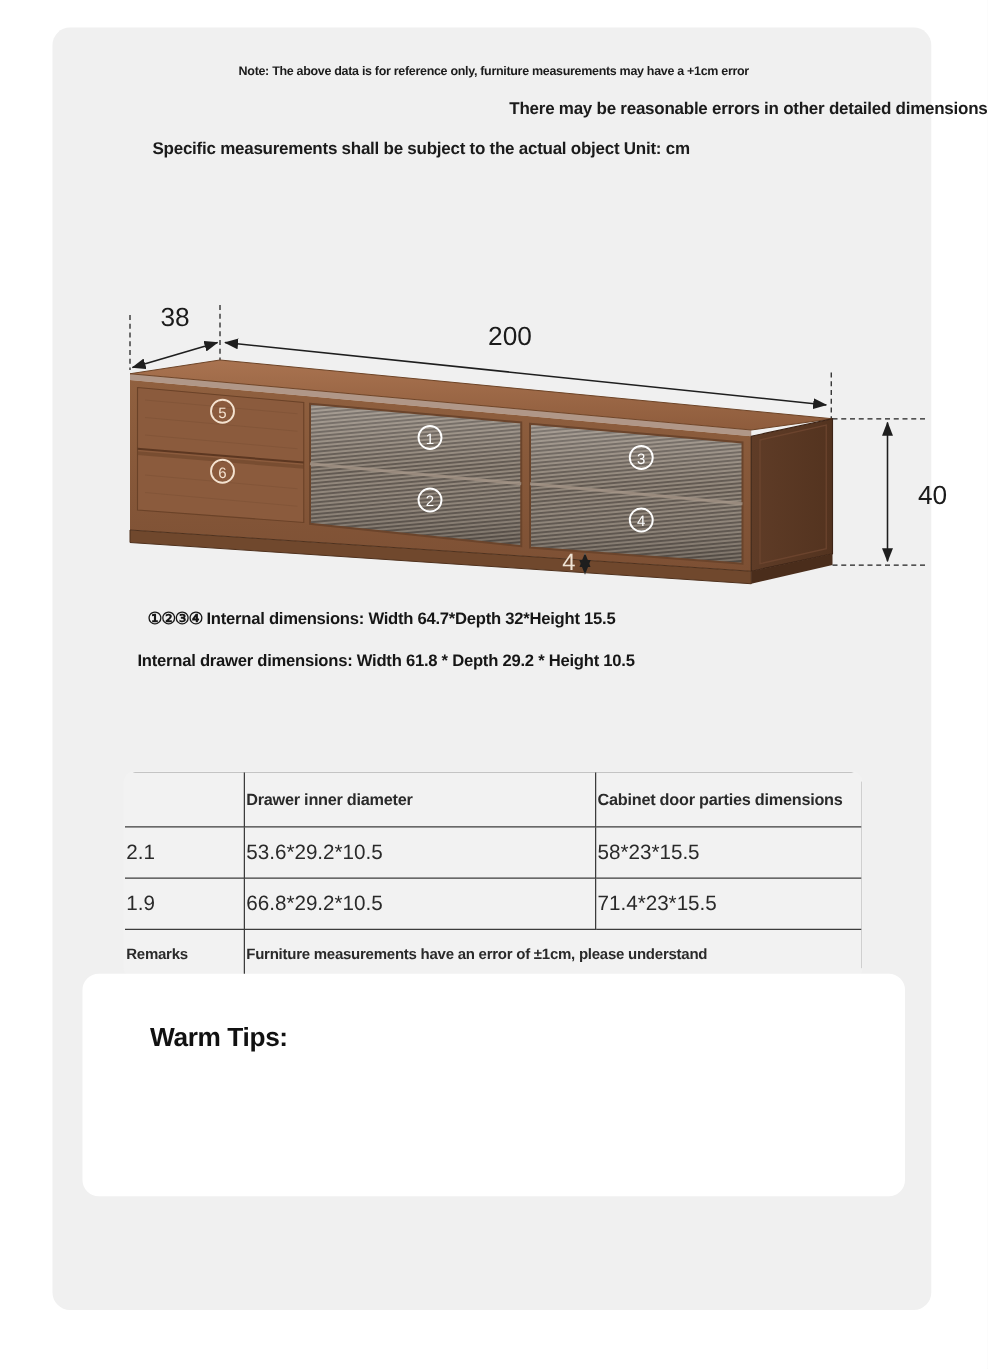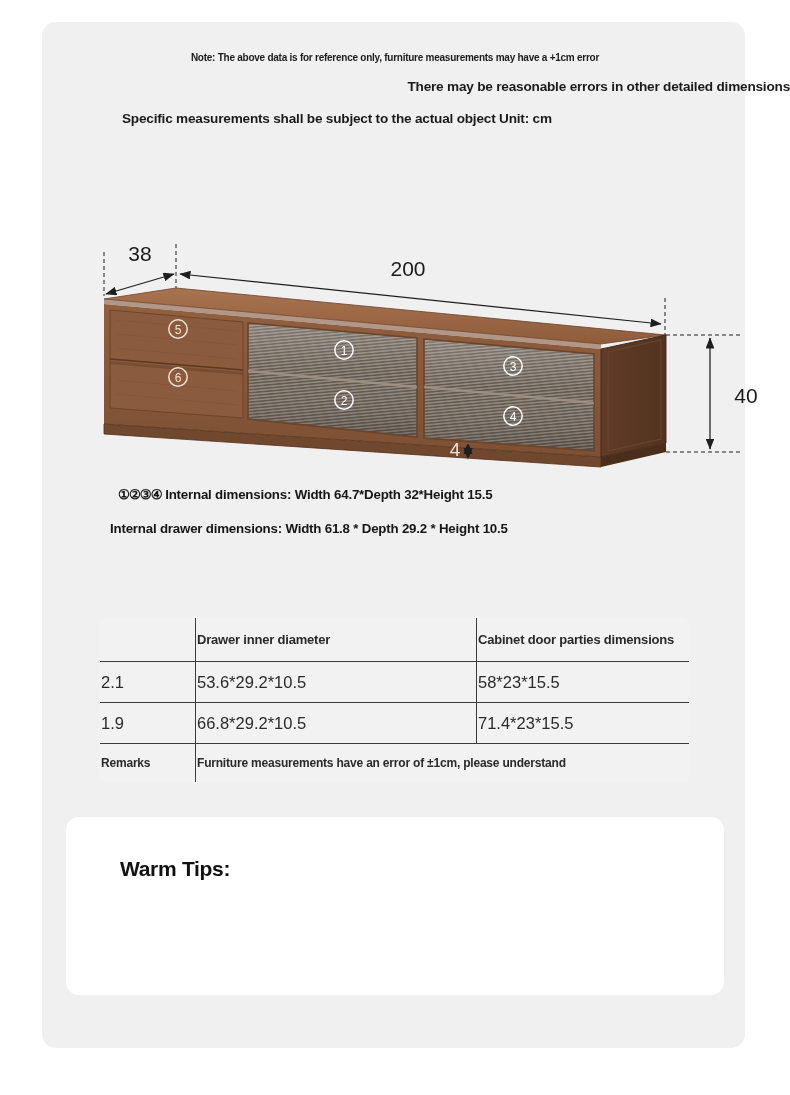--- a/index.html
+++ b/index.html
@@ -128,21 +128,21 @@
     height: 36px;
     color: #222;
     letter-spacing: -0.2px;
   }
   .blank-cell { height: 41px; }
 
   
   #tips-card {
     position: absolute;
     left: 66px;
-    top: 817px;
+    top: 779px;
     width: 658px;
     height: 178px;
     background: #ffffff;
     border-radius: 13px;
   }
   #tips-title {
     position: absolute;
     left: 54px;
     top: 40px;
     font-size: 21px;

